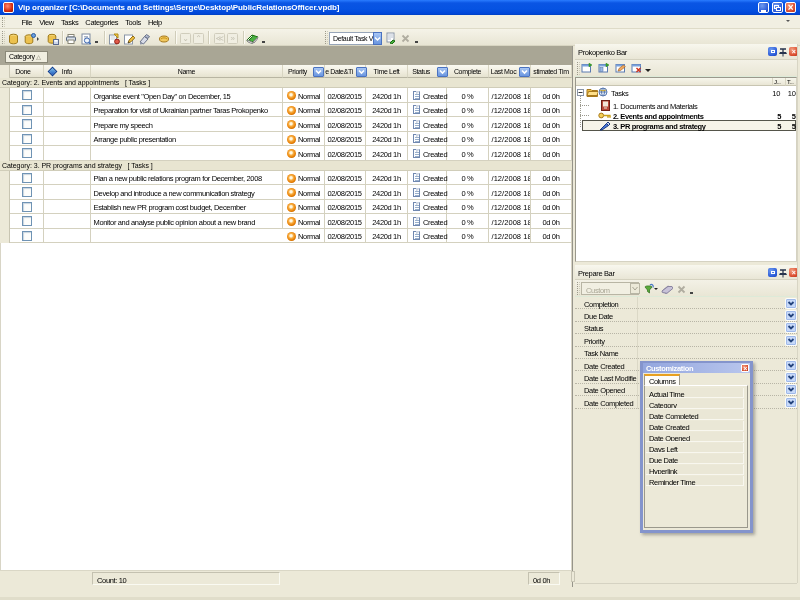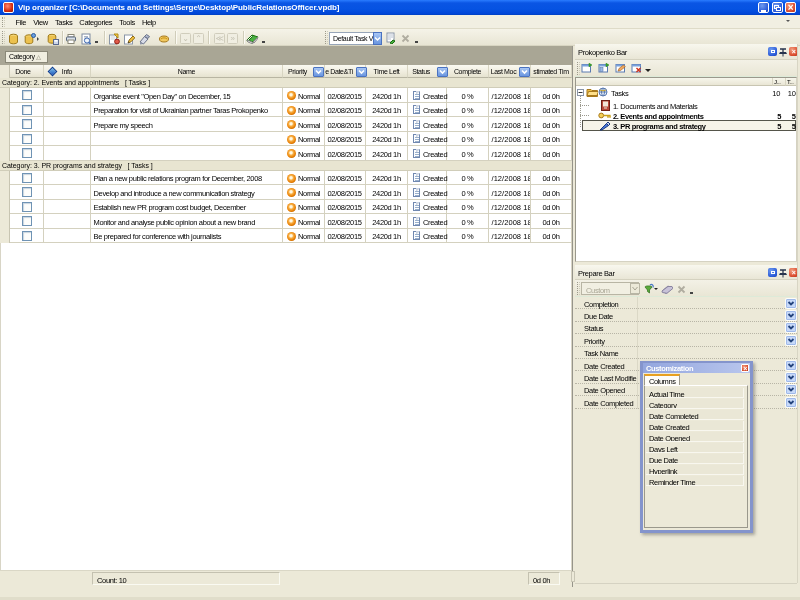--- a/index.html
+++ b/index.html
@@ -41,21 +41,21 @@
 <div class="a titlebar"></div>
 <div class="a " style="left:3px;top:2px;width:11px;height:11px;border-radius:2px;background:radial-gradient(circle at 40% 35%,#ff8a70,#d42c10 60%,#8d1500);border:1px solid #fff"></div>
 <div class="a " style="left:18px;top:3px;color:#fff;font-weight:bold;font-size:8px;letter-spacing:-0.1px">Vip organizer [C:\Documents and Settings\Serge\Desktop\PublicRelationsOfficer.vpdb]</div>
 <div class="a tbtn btn-blue" style="left:758px;"></div>
 <div class="a " style="left:760.5px;top:9.5px;width:5px;height:2px;background:#fff"></div>
 <div class="a tbtn btn-blue" style="left:771.5px;"></div>
 <div class="a " style="left:774px;top:5px;width:5px;height:4px;border:1px solid #fff"></div>
 <div class="a " style="left:776px;top:7px;width:5px;height:4px;border:1px solid #fff;background:#2a5ad8"></div>
 <div class="a tbtn btn-red" style="left:785px;"></div>
 <div class="a " style="left:786.5px;top:3px;width:8px;height:9px;color:#fff;font-size:10px;font-weight:bold;line-height:9px;text-align:center">×</div>
-<div class="a menubar"><span style="margin-left:12px">File</span><span>View</span><span>Tasks</span><span>Categories</span><span>Tools</span><span>Help</span></div>
+<div class="a menubar"><span style="margin-left:18px">File</span><span>View</span><span>Tasks</span><span>Categories</span><span>Tools</span><span>Help</span></div>
 <div class="a grip" style="left:2px;top:17px;height:10px"></div>
 <div class="a " style="left:786px;top:20px;width:0;height:0;border:2.5px solid transparent;border-top-color:#555"></div>
 <div class="a toolbar"></div>
 <div class="a grip" style="left:2px;top:31px;height:13px"></div>
 <div class="a " style="left:8px;top:33px;width:12px;height:12px"><svg width="12" height="12">
       <ellipse cx="5.5" cy="3" rx="4" ry="1.8" fill="#f2d270" stroke="#a07b1d"></ellipse>
       <path d="M1.5 3v6c0 1 1.8 1.8 4 1.8s4-.8 4-1.8V3" fill="#ecc14e" stroke="#a07b1d"></path>
     </svg></div>
 <div class="a " style="left:24px;top:33px;width:12px;height:12px"><svg width="12" height="12">
       <ellipse cx="5" cy="3.5" rx="3.8" ry="1.7" fill="#f2d270" stroke="#a07b1d"></ellipse>
@@ -225,20 +225,21 @@
     <div class="a ball" style="left:277px"></div>
     <div class="a" style="left:288px;top:3.5px">Normal</div>
     <div class="a doc" style="left:403px">
       <i></i>
     </div>
     <div class="a" style="left:413px;top:3.5px">Created</div>
   </div>
 <div class="a row" style="top:131.5px">
     <div class="a cell" style="left:0px;width:34px;text-align:left;"></div>
     <div class="a cell" style="left:34px;width:47px;text-align:left;"></div>
+    <div class="a cell" style="left:81px;width:192px;text-align:left;padding-left:2.5px;">Arrange public presentation</div>
     <div class="a cell" style="left:273px;width:42px;text-align:left;"></div>
     <div class="a cell" style="left:315px;width:41px;text-align:left;padding-left:2.5px;">02/08/2015</div>
     <div class="a cell" style="left:356px;width:42px;text-align:center;">2420d 1h</div>
     <div class="a cell" style="left:398px;width:39px;text-align:left;"></div>
     <div class="a cell" style="left:437px;width:42px;text-align:center;">0 %</div>
     <div class="a cell" style="left:479px;width:42px;text-align:left;padding-left:2.5px;"><span style="letter-spacing:0.05px">/12/2008 18:</span></div>
     <div class="a cell" style="left:521px;width:41px;text-align:center;">0d 0h</div>
     <div class="a cb"></div>
     <div class="a ball" style="left:277px"></div>
     <div class="a" style="left:288px;top:3.5px">Normal</div>
@@ -338,21 +339,20 @@
     <div class="a ball" style="left:277px"></div>
     <div class="a" style="left:288px;top:3.5px">Normal</div>
     <div class="a doc" style="left:403px">
       <i></i>
     </div>
     <div class="a" style="left:413px;top:3.5px">Created</div>
   </div>
 <div class="a row" style="top:228.5px">
     <div class="a cell" style="left:0px;width:34px;text-align:left;"></div>
     <div class="a cell" style="left:34px;width:47px;text-align:left;"></div>
-    <div class="a cell" style="left:81px;width:192px;text-align:left;padding-left:2.5px;">Be prepared for conference with journalists</div>
     <div class="a cell" style="left:273px;width:42px;text-align:left;"></div>
     <div class="a cell" style="left:315px;width:41px;text-align:left;padding-left:2.5px;">02/08/2015</div>
     <div class="a cell" style="left:356px;width:42px;text-align:center;">2420d 1h</div>
     <div class="a cell" style="left:398px;width:39px;text-align:left;"></div>
     <div class="a cell" style="left:437px;width:42px;text-align:center;">0 %</div>
     <div class="a cell" style="left:479px;width:42px;text-align:left;padding-left:2.5px;"><span style="letter-spacing:0.05px">/12/2008 18:</span></div>
     <div class="a cell" style="left:521px;width:41px;text-align:center;">0d 0h</div>
     <div class="a cb"></div>
     <div class="a ball" style="left:277px"></div>
     <div class="a" style="left:288px;top:3.5px">Normal</div>

